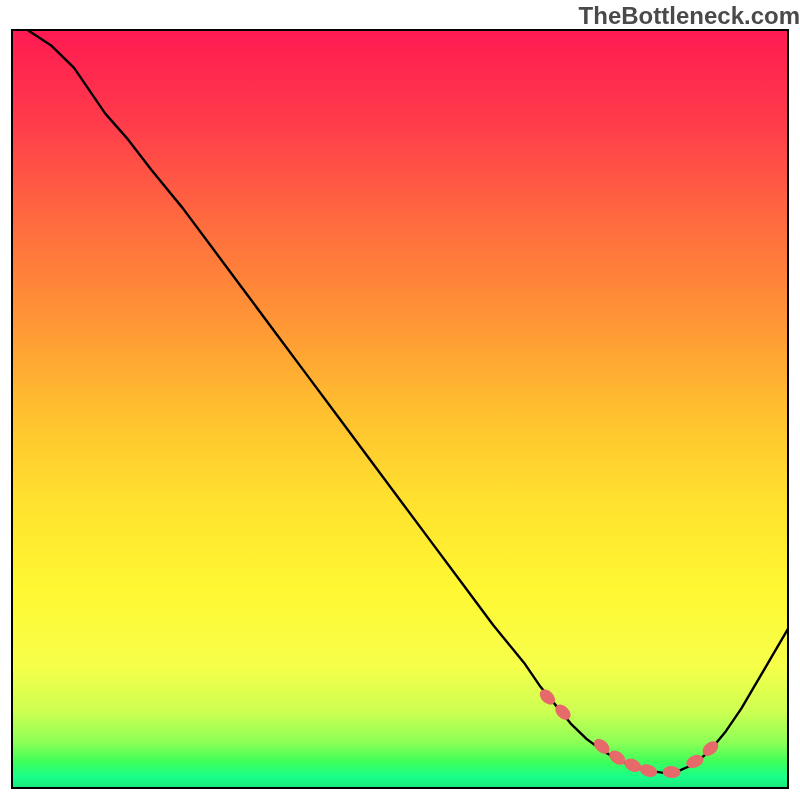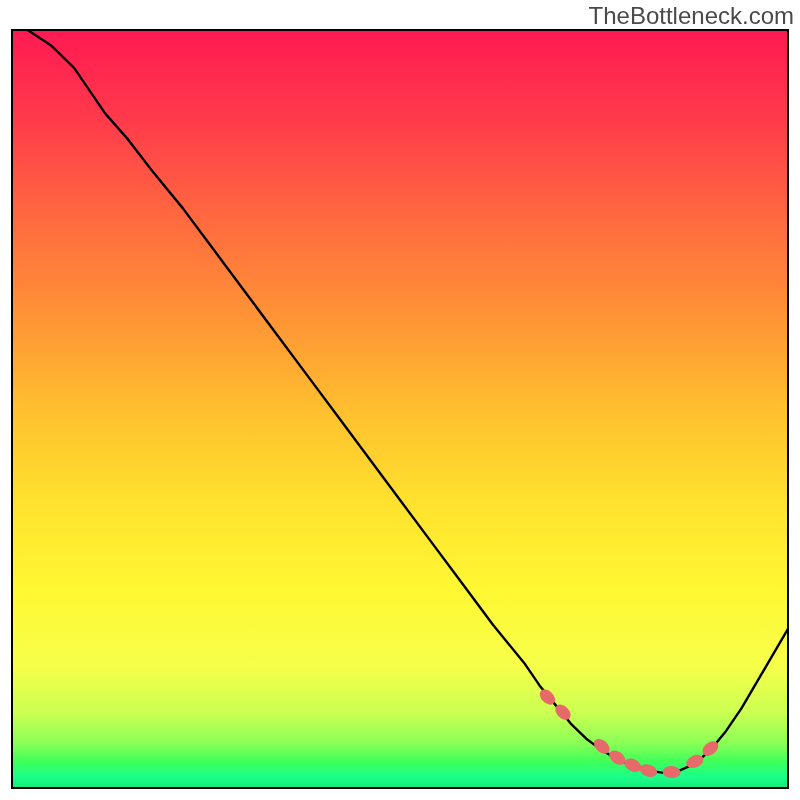--- a/index.html
+++ b/index.html
@@ -12,23 +12,23 @@
     font-family: Arial, Helvetica, sans-serif;
   }
   .wrap {
     position: relative;
     width: 800px;
     height: 800px;
   }
   .watermark {
     position: absolute;
     top: 2px;
-    right: 6px;
+    right: 0;
     font-size: 24px;
-    font-weight: 400;
+    font-weight: 700;
     color: #4a4a4a;
     letter-spacing: 0;
     z-index: 20;
     user-select: none;
   }
   svg {
     position: absolute;
     top: 0;
     left: 0;
   }

